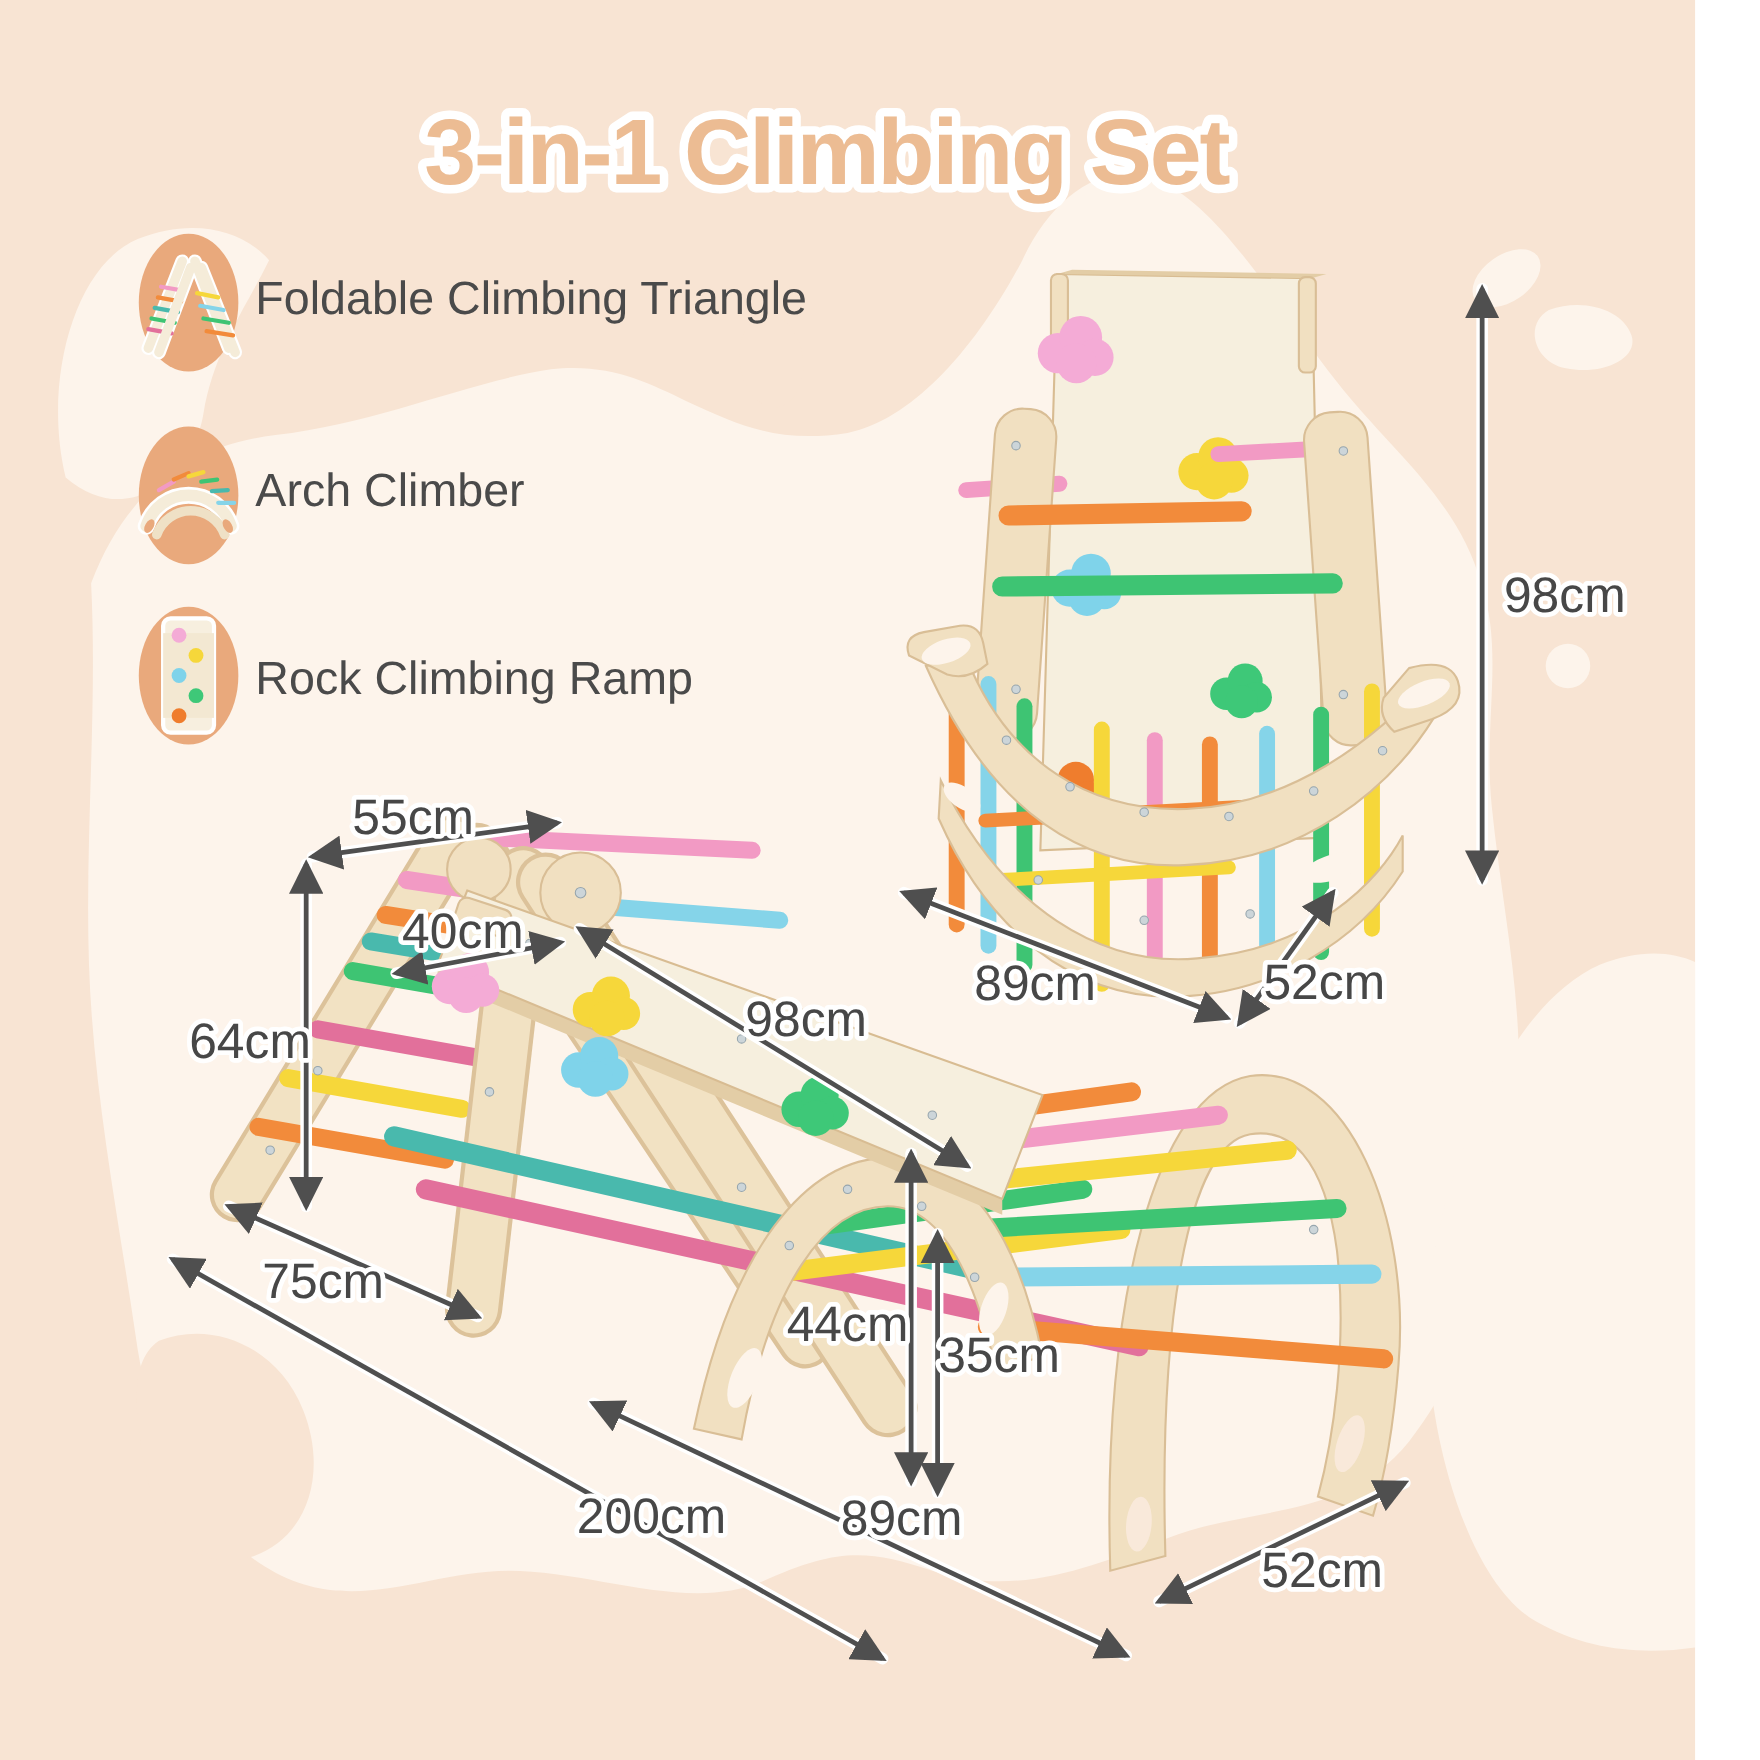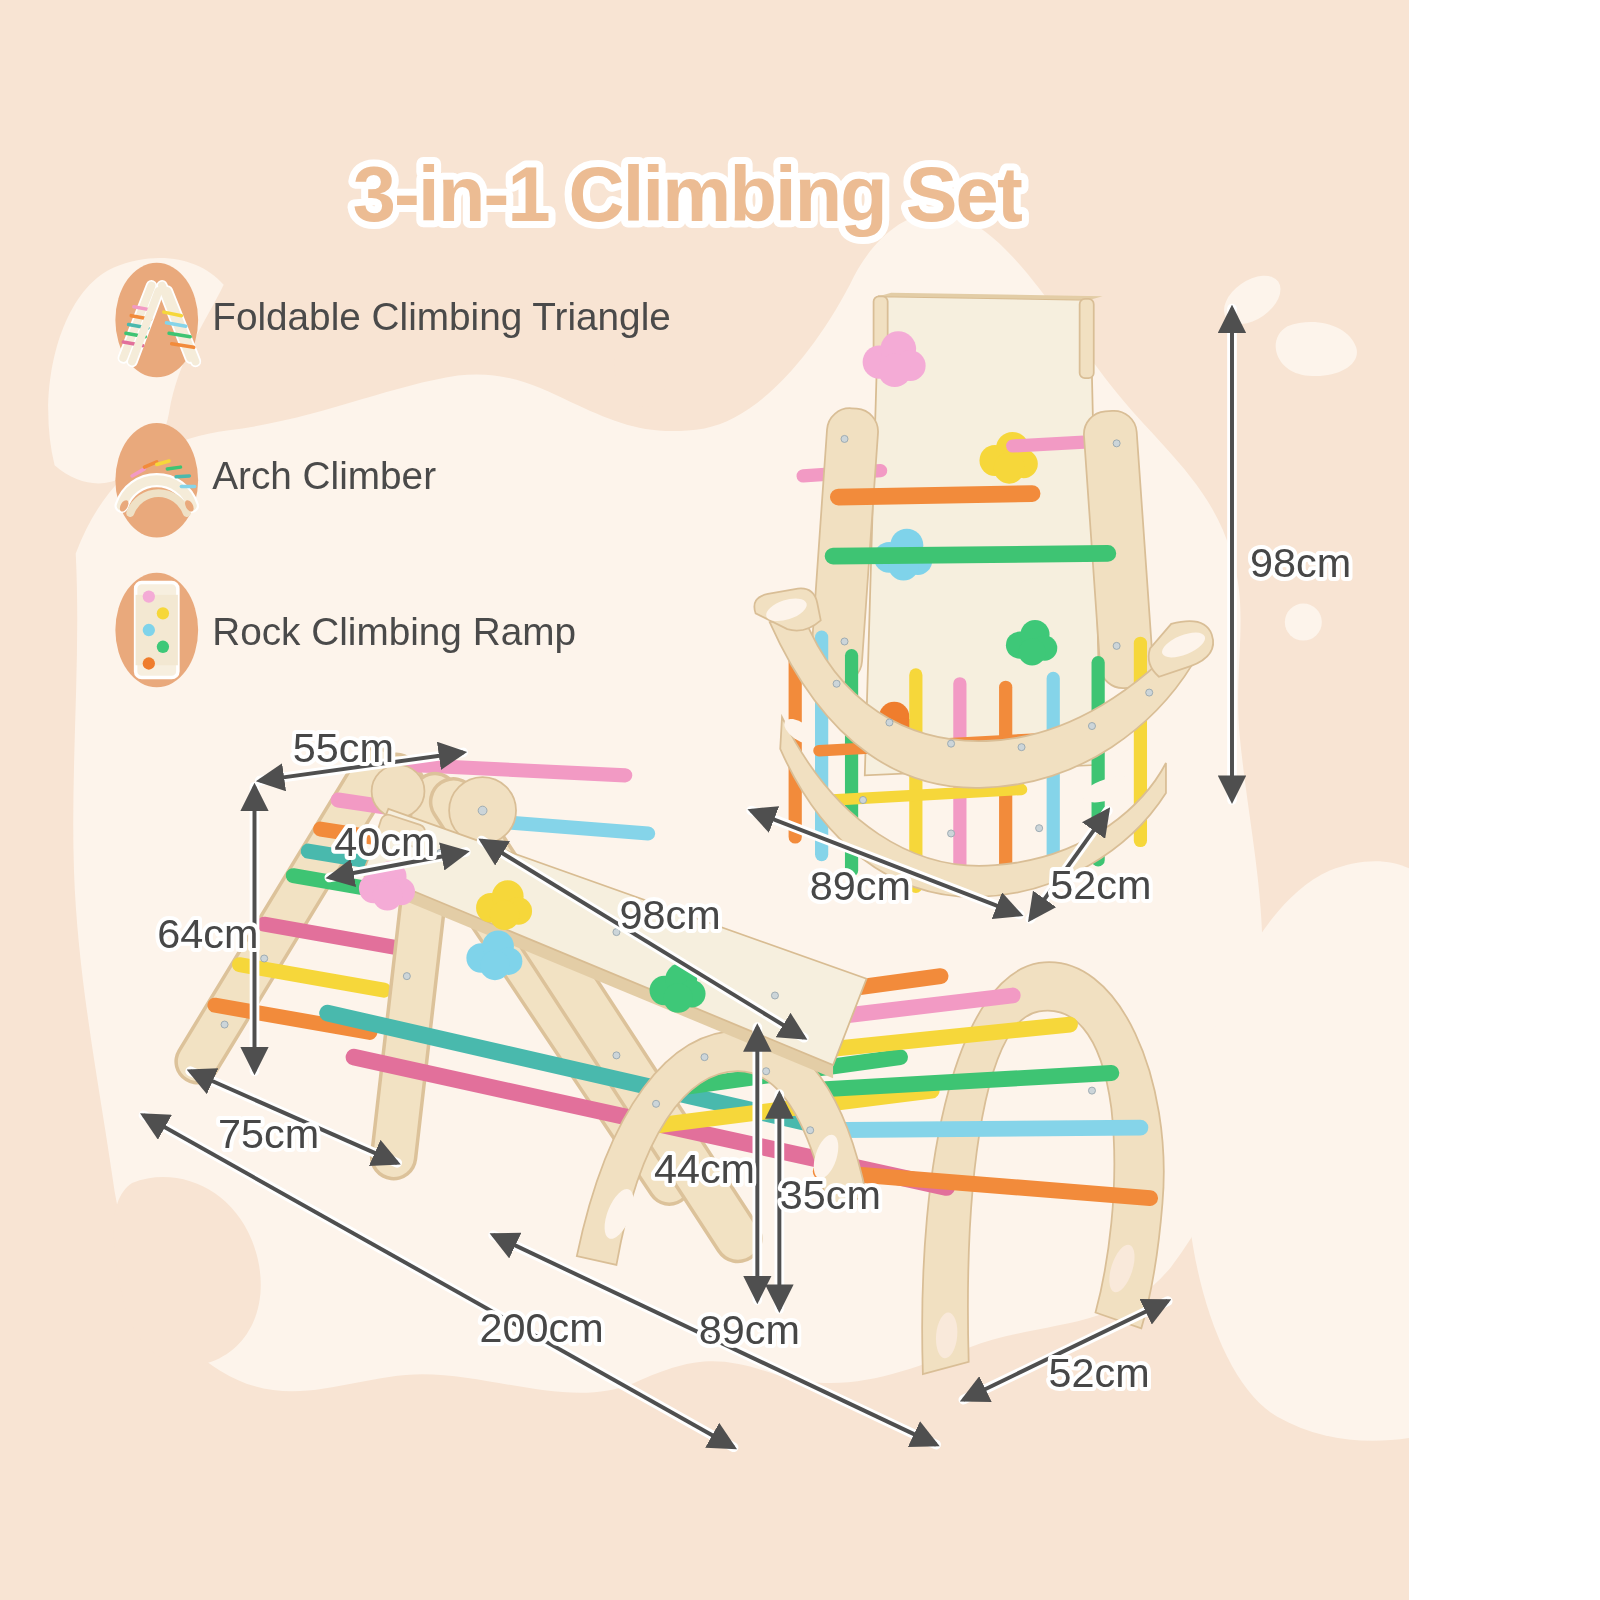--- a/index.html
+++ b/index.html
@@ -1,16 +1,16 @@
 <!DOCTYPE html>
 <html><head>
 <meta charset="utf-8">
 <style>
   html,body{margin:0;padding:0;background:#fff;}
-  #stage{position:relative;width:1409px;height:1600px;overflow:hidden;background:#f8e4d3;
+  #stage{position:relative;width:1541px;height:1600px;overflow:hidden;background:#f8e4d3;
          font-family:"Liberation Sans", sans-serif;}
   svg{display:block;width:100%;height:100%;}
   
   .cream{fill:#fdf4eb;} .peach{fill:#f8e4d3;}
   
   .wood{fill:#f1e0c1;stroke:#d9be96;stroke-width:2;}
   .woodL{fill:#f6efde;stroke:#d8bc92;stroke-width:2;}
   .edge{fill:#e3cda6;stroke:none;}
   .railU{stroke:#dcc29a;stroke-linecap:round;}
   .railO{stroke:#f2e2c3;stroke-linecap:round;}

